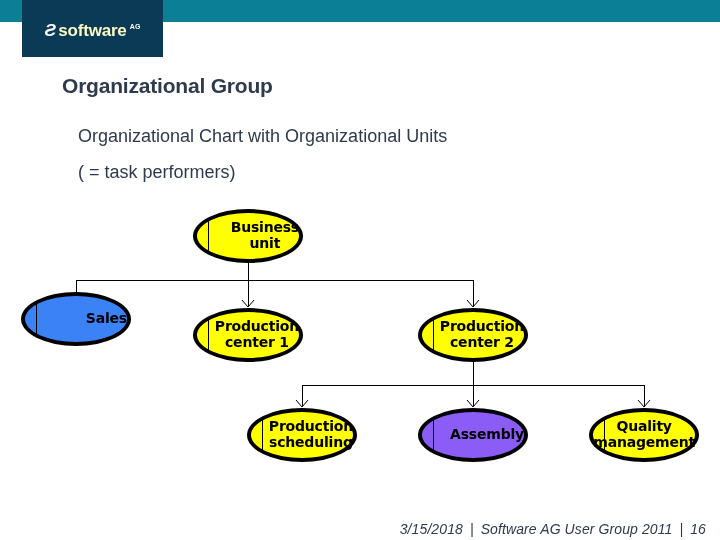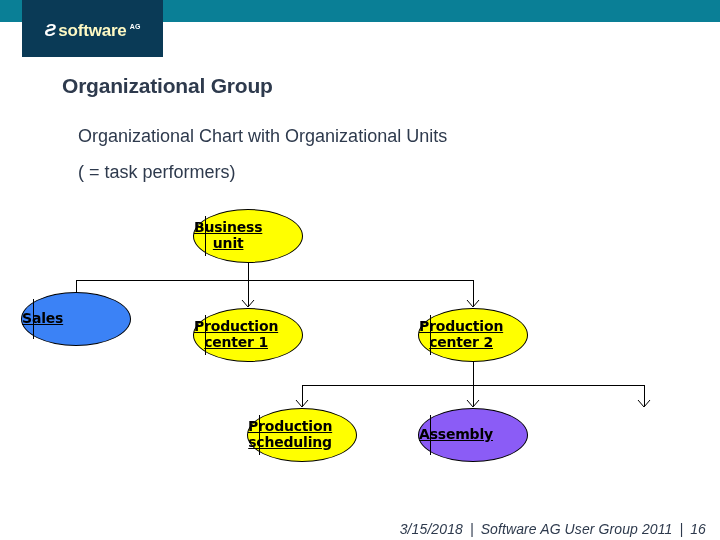--- a/index.html
+++ b/index.html
@@ -96,27 +96,26 @@
   }
   #connectors {
     position: absolute;
     left: 0; top: 0;
     width: 720px; height: 540px;
     pointer-events: none;
   }
   .node {
     position: absolute;
     background: #ffff00;
-    border: 1px solid #ec4899;
+    border: 4px solid #ec4899;
     border-radius: 50%;
     display: flex;
     align-items: center;
-    justify-content: flex-start;
+    justify-content: flex-end;
     box-sizing: border-box;
-    text-decoration: underline;
   }
   .node-label {
     font-family: "DejaVu Sans", sans-serif;
     font-size: 14px;
     font-weight: bold;
     color: #000000;
     text-align: center;
     line-height: 1.12;
     white-space: nowrap;
     letter-spacing: -0.2px;
@@ -220,20 +219,24 @@
         <div class="node-label">Production<br>center 2</div>
       </div>
       <div class="node wide" style="left: 247px; top: 408px; width: 110px; height: 54px; background: rgb(255, 255, 0); border-color: rgb(0, 0, 0);">
         <div class="node-bar"></div>
         <div class="node-label">Production<br>scheduling</div>
       </div>
       <div class="node wide" style="left: 418px; top: 408px; width: 110px; height: 54px; background: #8b5cf6; border-color: rgb(0, 0, 0);">
         <div class="node-bar"></div>
         <div class="node-label">Assembly</div>
       </div>
+      <div class="node wide" style="left: 589px; top: 408px; width: 110px; height: 54px; background: rgb(255, 255, 0); border-color: rgb(0, 0, 0);">
+        <div class="node-bar"></div>
+        <div class="node-label">Quality<br>management</div>
+      </div>
     </div>
 
   <div id="footer">
     <span>3/15/2018</span>
     <span class="footer-sep">|</span>
     <span>Software AG User Group 2011</span>
     <span class="footer-sep">|</span>
     <span>16</span>
   </div>
 

